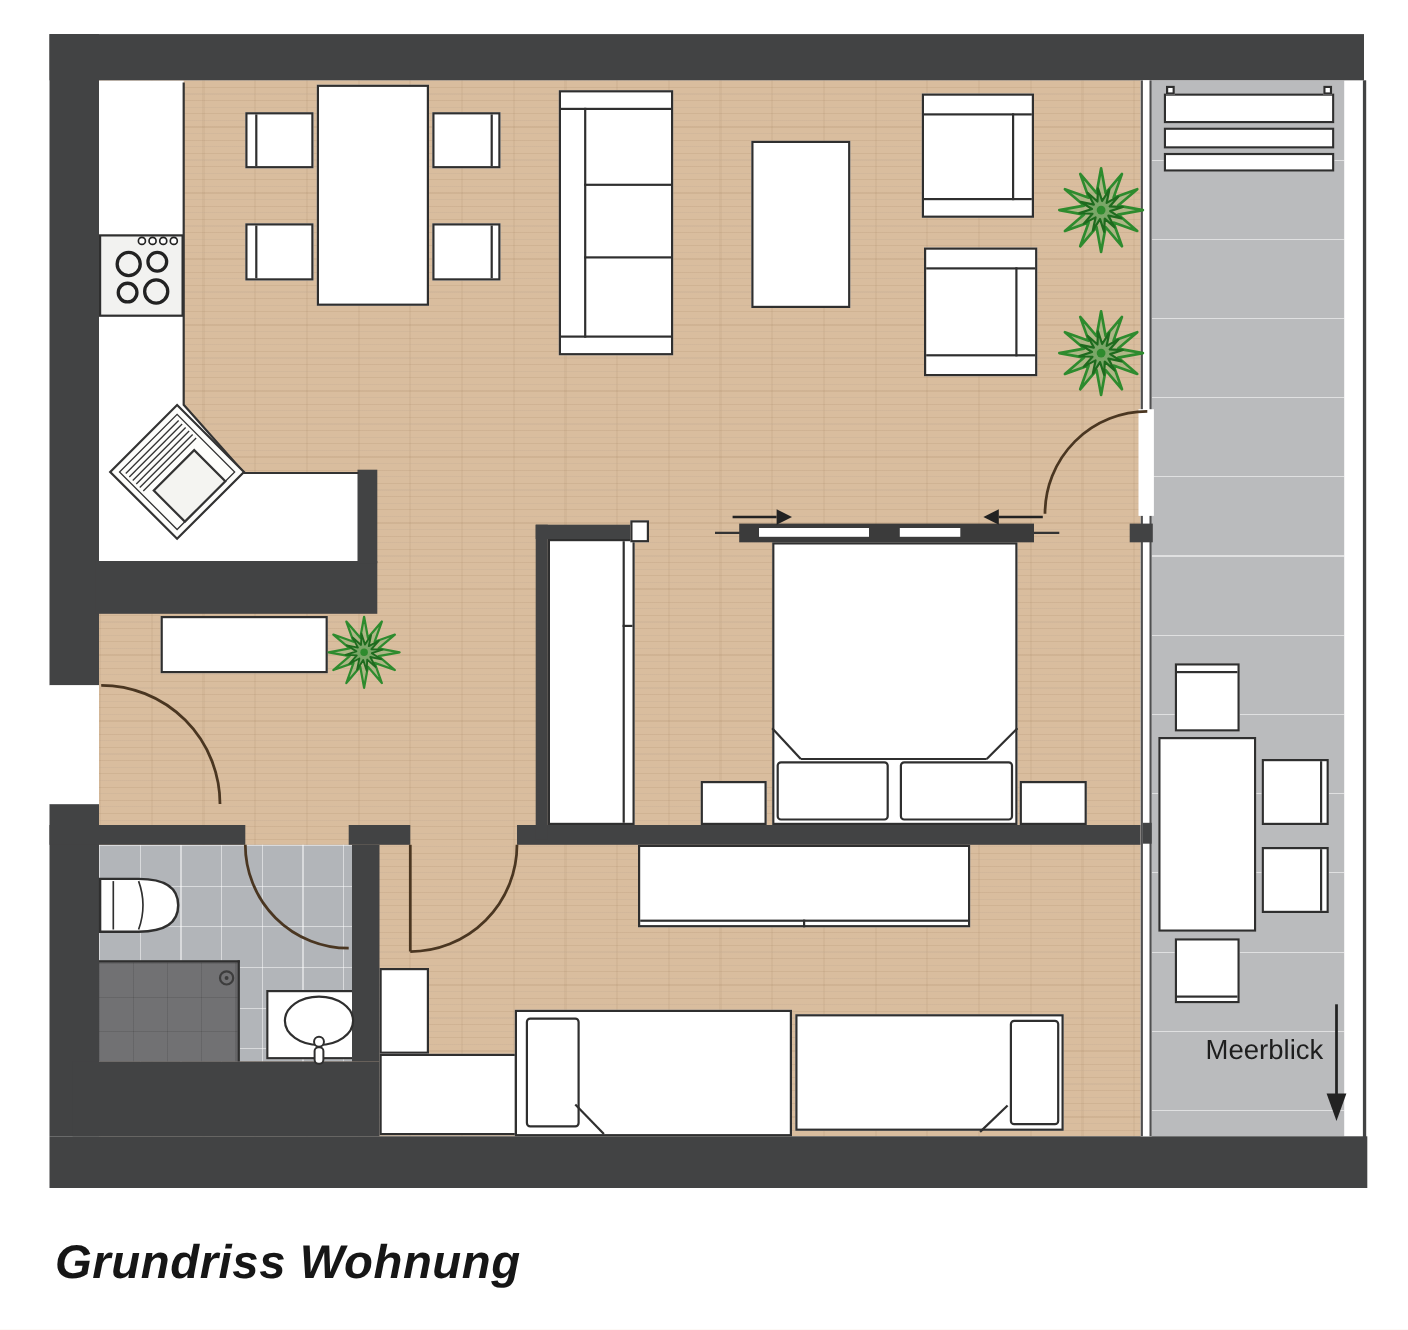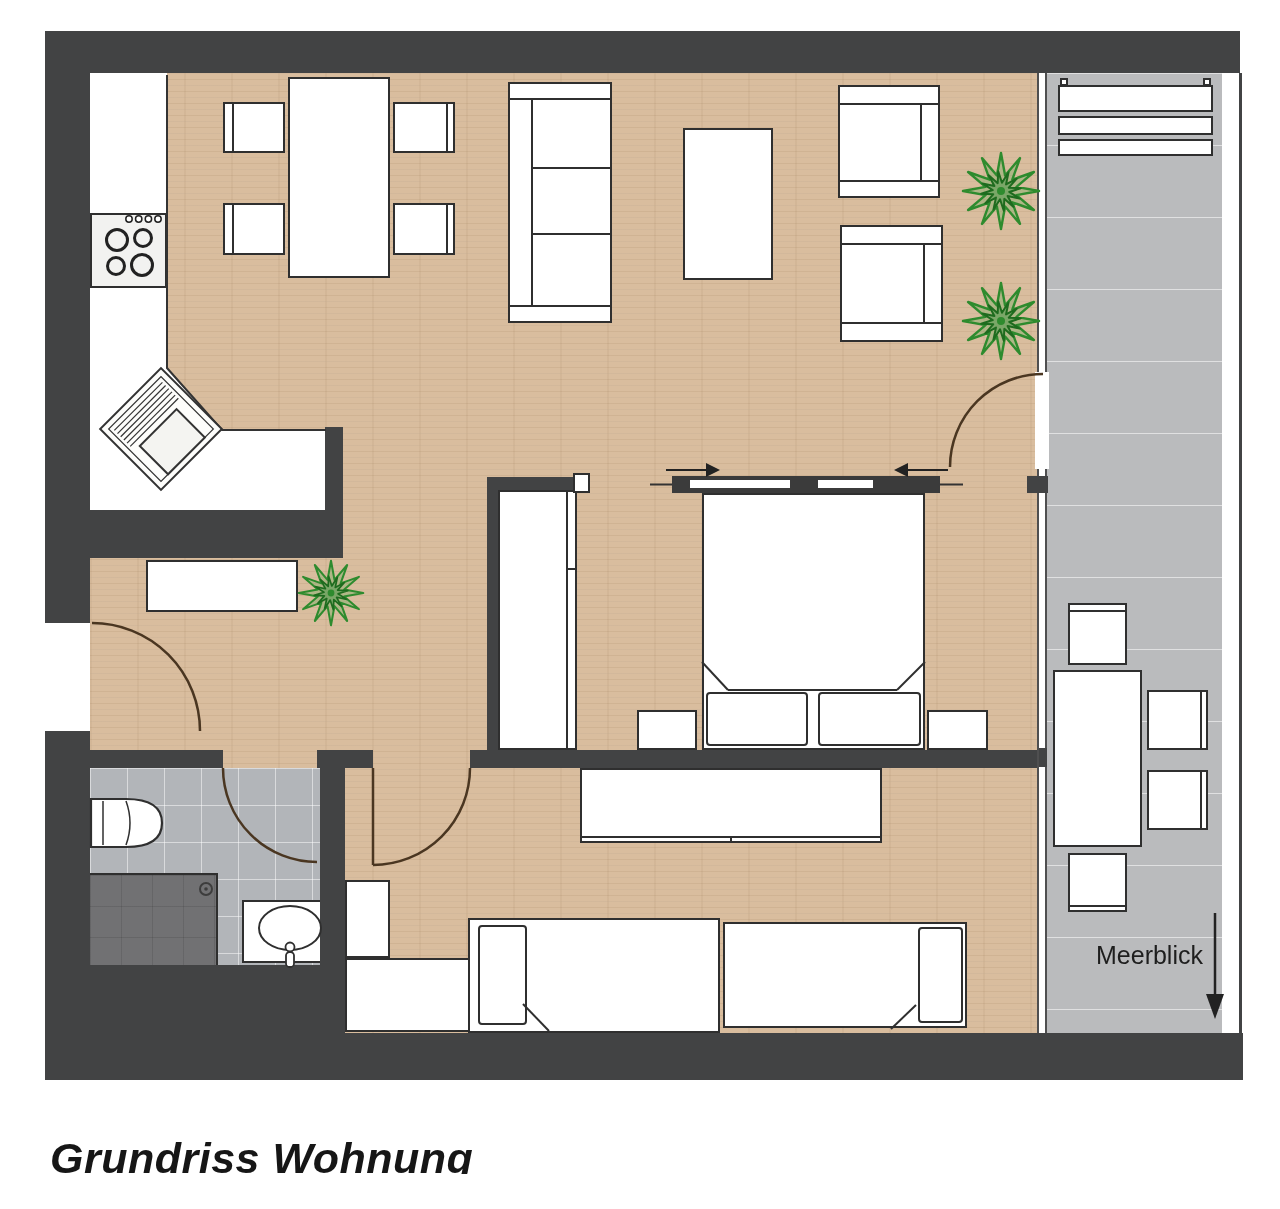--- a/index.html
+++ b/index.html
@@ -31,21 +31,21 @@
       repeating-linear-gradient(180deg, rgba(0,0,0,.10) 0 1px, rgba(0,0,0,0) 1px 31px),
       repeating-linear-gradient(90deg, rgba(0,0,0,.10) 0 1px, rgba(0,0,0,0) 1px 31px);
     border-top:2px solid #2f2f2f;border-right:2px solid #2f2f2f;
   }
   .glass{background:#fff;border-left:2px solid #4f4f50;border-right:2px solid #4f4f50;}
   .label{color:#1c1c1c;}
   svg{position:absolute;left:0;top:0;pointer-events:none;}
   .title{
     position:absolute;left:48px;top:1124px;
     font-size:43px;font-weight:bold;font-style:italic;color:#161616;
-    border-bottom:4px solid #161616;padding:0 14px 9px 2px;letter-spacing:.5px;margin-top:10px;
+    border-bottom:4px solid #161616;padding:0 14px 9px 2px;letter-spacing:.5px;
   }
   .meer{position:absolute;left:1096px;top:941px;font-size:25px;color:#1e1e1e;}
 </style>
 </head>
 <body>
 
 <div class="stage">
 
   <div class="a wood" style="left:90px;top:73px;width:947px;height:960px;"></div>
   <div class="a btile" style="left:1047px;top:73px;width:175px;height:960px;"></div>

